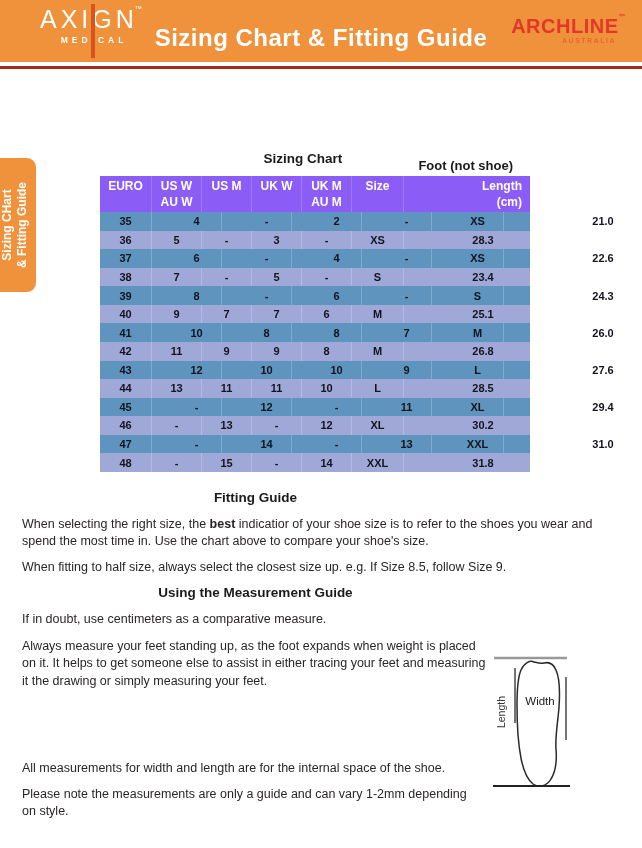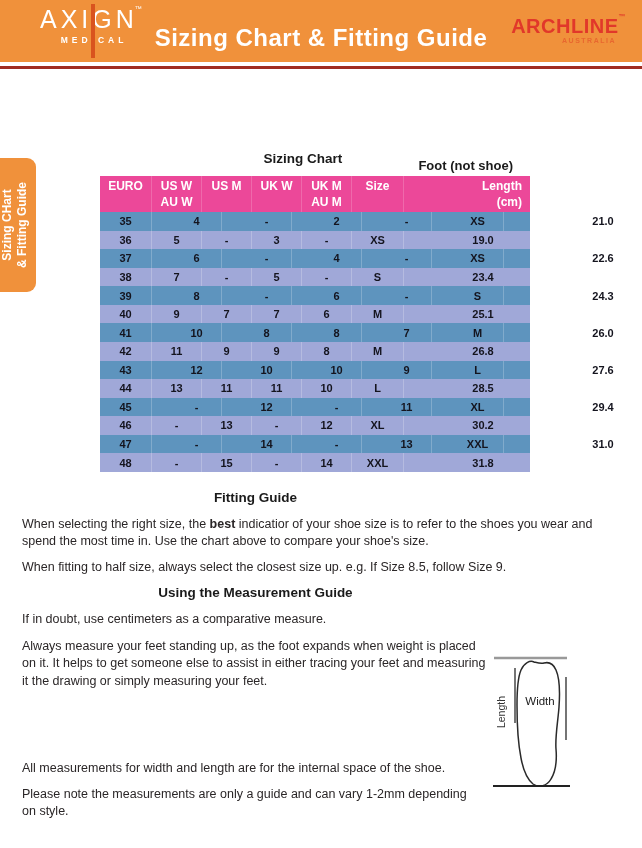--- a/index.html
+++ b/index.html
@@ -30,21 +30,21 @@
                    transform:translate(-50%,-50%) rotate(-90deg);
                    text-align:center; color:#fff; font-size:12px; font-weight:bold; line-height:1.25; }
 
   
   .chart-title { position:absolute; left:100px; top:151px; width:406px; text-align:center;
                  font-size:13.5px; font-weight:bold; color:#1a1a1a; }
   .foot-note { position:absolute; left:413px; top:158px; width:100px; text-align:right;
                font-size:13px; font-weight:bold; color:#1a1a1a; }
   .size-table { position:absolute; left:100px; top:176px; width:430px; }
   .t-head { display:grid; grid-template-columns:52px 50px 50px 50px 50px 52px 126px;
-            background:#ec4899; height:36px; }
+            background:#8b5cf6; height:36px; }
   .th { display:flex; flex-direction:column; align-items:center; justify-content:flex-start;
         padding-top:3px; color:#fff; font-size:12px; font-weight:bold; line-height:1.3;
         border-right:1px solid rgba(255,255,255,0.18); }
   .th:last-child { border-right:none; }
   .th.c6 { align-items:flex-end; padding-right:8px; }
   .tr { display:grid; grid-template-columns:52px 50px 50px 50px 50px 52px 126px; height:18.57px; }
   .tr.blue { background:#5E94BE;gap:20px; }
   .tr.lav  { background:#A0A8D8; }
   .td { display:flex; align-items:center; justify-content:center;
         font-size:11px; font-weight:bold; color:#14141e;
@@ -135,21 +135,21 @@
           <div class="td c5">XS</div>
           <div class="td c6">21.0</div>
         </div>
         <div class="tr lav">
           <div class="td c0">36</div>
           <div class="td c1">5</div>
           <div class="td c2">-</div>
           <div class="td c3">3</div>
           <div class="td c4">-</div>
           <div class="td c5">XS</div>
-          <div class="td c6">19.0</div>
+          <div class="td c6">28.3</div>
         </div>
         <div class="tr blue">
           <div class="td c0">37</div>
           <div class="td c1">6</div>
           <div class="td c2">-</div>
           <div class="td c3">4</div>
           <div class="td c4">-</div>
           <div class="td c5">XS</div>
           <div class="td c6">22.6</div>
         </div>

